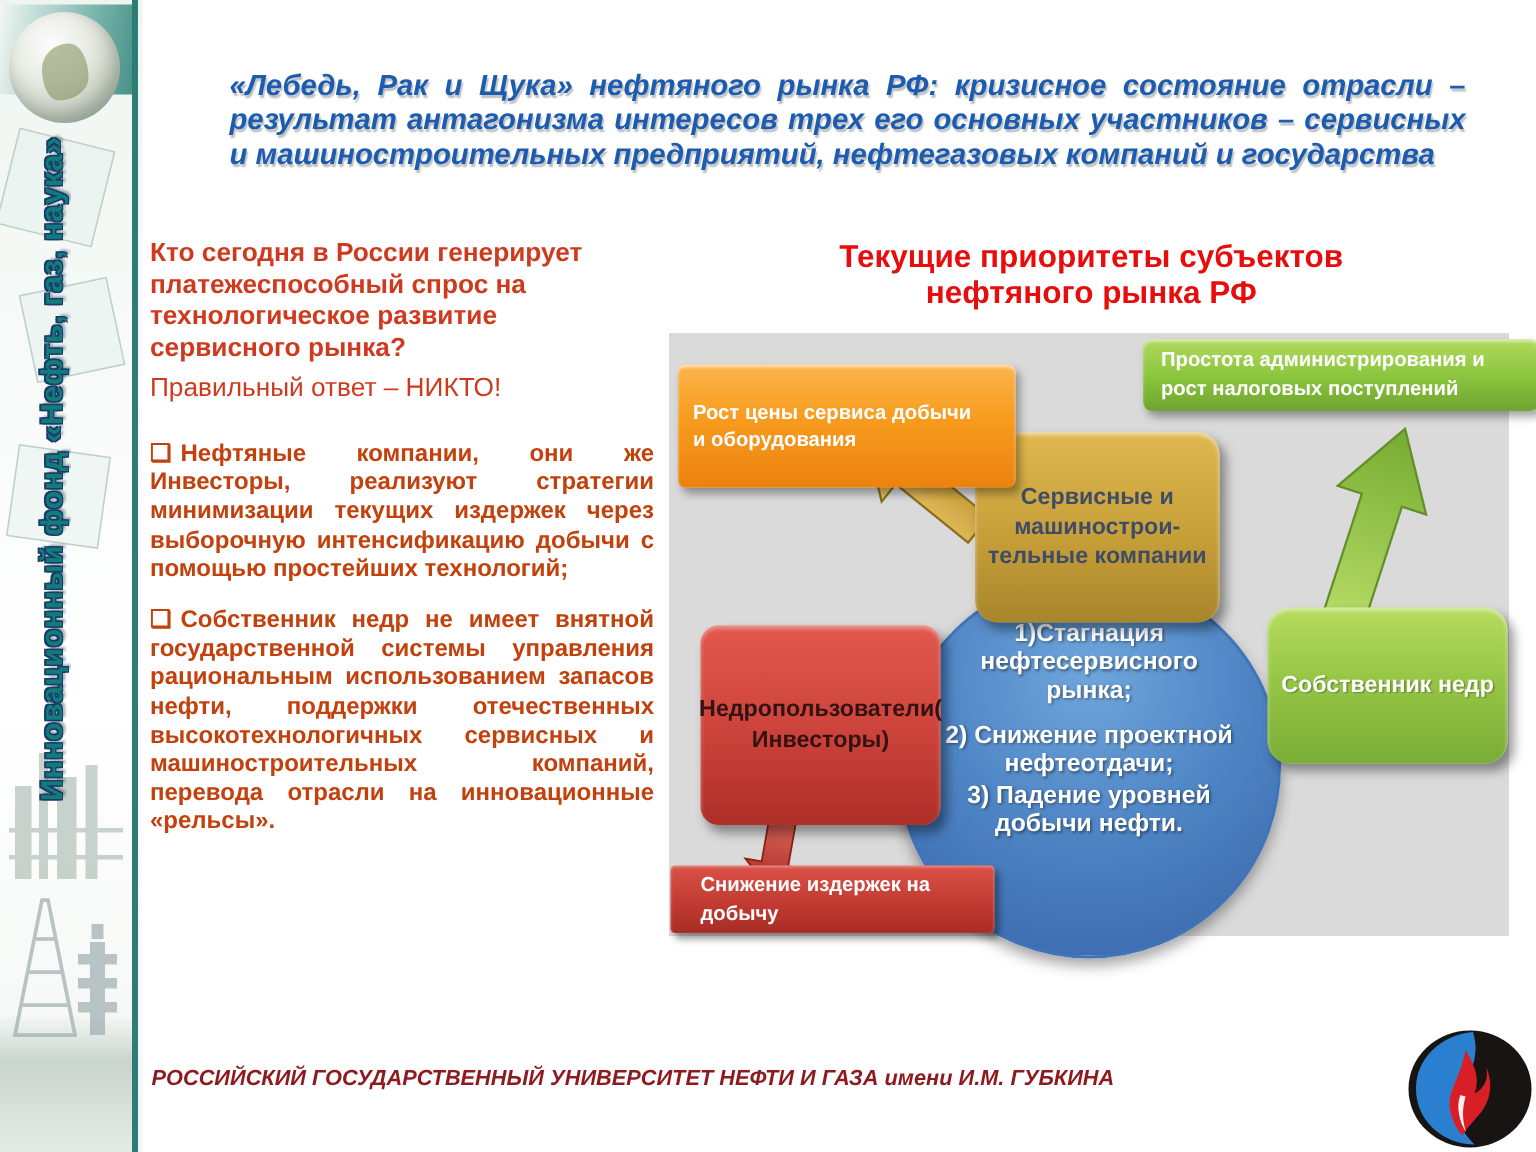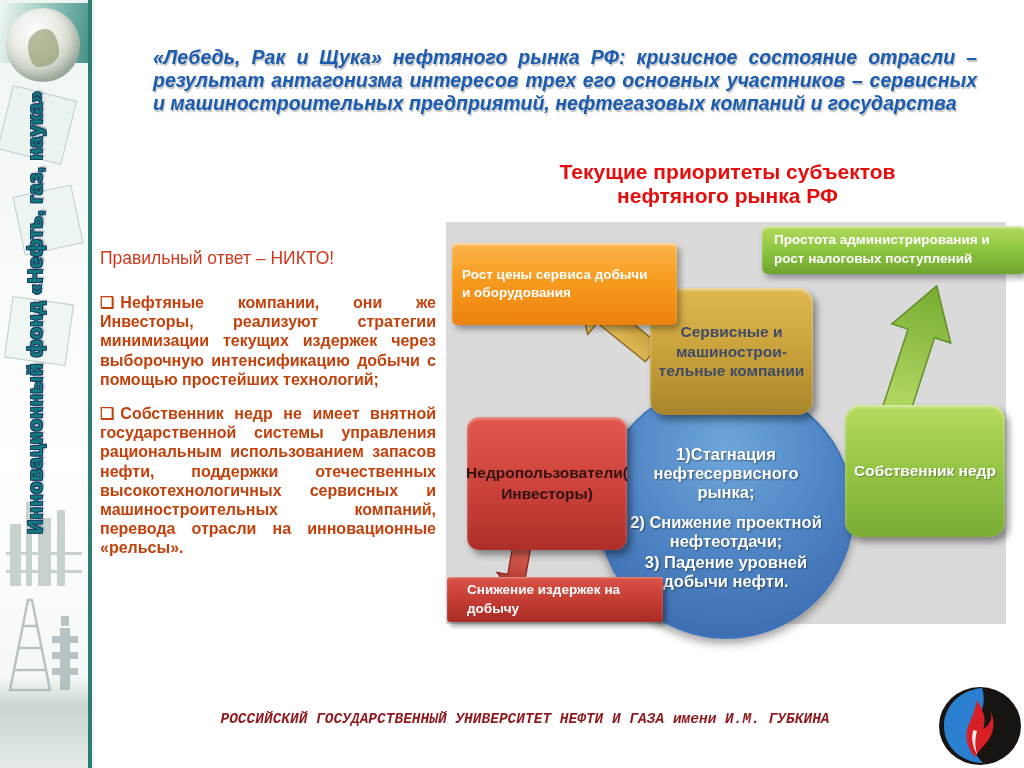--- a/index.html
+++ b/index.html
@@ -62,43 +62,43 @@
     color:#fff;font-size:13.5px;justify-content:flex-start;text-align:left;padding:0 12px;
     white-space:pre-line;line-height:1.4;}
   .gold-box{left:650px;top:288px;width:163px;height:127px;z-index:4;border-radius:15px;
     background:linear-gradient(180deg,#e0b850 0%,#c79f39 55%,#a8852b 100%);
     box-shadow:inset 0 2px 3px rgba(255,255,255,.55),4px 5px 7px rgba(0,0,0,.4);
     color:#3f4c66;font-size:15.5px;white-space:pre-line;line-height:1.25;}
   .red-box{left:467px;top:417px;width:160px;height:133px;z-index:4;border-radius:12px;
     background:linear-gradient(180deg,#e2584e 0%,#cb423a 55%,#ad2f28 100%);
     box-shadow:inset 0 2px 3px rgba(255,255,255,.4),4px 5px 7px rgba(0,0,0,.4);
     color:#331211;font-size:15.5px;white-space:pre-line;line-height:1.3;}
-  .green-box-right{left:845px;top:405px;width:160px;height:132px;z-index:4;border-radius:15px;
+  .green-box-right{left:845px;top:405px;width:160px;height:104px;z-index:4;border-radius:15px;
     background:linear-gradient(180deg,#b6db5f 0%,#94c444 50%,#7aad36 100%);
     box-shadow:inset 0 2px 3px rgba(255,255,255,.5),4px 5px 7px rgba(0,0,0,.4);
     color:#fff;font-size:15.5px;text-shadow:1px 1px 1px rgba(0,0,0,.3);}
   .red-box-bottom{left:447px;top:577px;width:176px;height:45px;z-index:6;border-radius:3px;
     background:linear-gradient(180deg,#da5247 0%,#c23b32 55%,#a82c24 100%);
     box-shadow:inset 0 1px 2px rgba(255,255,255,.4),3px 4px 5px rgba(0,0,0,.4);
     color:#fff;font-size:13.5px;justify-content:flex-start;text-align:left;padding:0 20px;line-height:1.35;}
 
   .circle{position:absolute;left:598px;top:383px;width:252px;height:252px;border-radius:50%;z-index:3;
     background:radial-gradient(circle at 50% 26%,#6ea6db 0%,#4e84c4 48%,#3f6fb2 82%,#3a67a8 100%);
     border:2px solid #3f74b8;box-shadow:0 5px 9px rgba(0,0,0,.35);}
-  .circle-text{position:absolute;left:24px;top:60px;width:204px;text-align:center;color:#fff;
+  .circle-text{position:absolute;left:24px;top:28px;width:204px;text-align:center;color:#fff;
     font-size:16.5px;font-weight:bold;line-height:1.14;text-shadow:1px 1px 2px rgba(0,0,0,.45);}
   .circle-text p{margin:0;}
   .circle-text .gap1{margin-bottom:12px;}
   .circle-text .gap2{margin-bottom:2px;}
 
   .arrow-svg{position:absolute;z-index:2;}
 
   
-  .footer-text{position:absolute;left:112px;top:711px;width:826px;text-align:center;
-    font-family:Liberation Mono, monospace;font-weight:bold;font-style:italic;
+  .footer-text{position:absolute;left:101px;top:711px;width:826px;text-align:left;
+    font-family:Liberation Sans, sans-serif;font-weight:bold;font-style:italic;
     font-size:14.5px;color:#8e1a1f;}
   .logo{position:absolute;left:937px;top:685px;width:86px;height:82px;}
 </style>
 </head>
 <body>
 
 <div class="slide">
 
   <div class="sidebar">
     <div class="sidebar-topband"></div>
@@ -133,20 +133,21 @@
           <rect x="59" y="24" width="8" height="10"></rect>
         </g>
     </svg>
     <div class="trees"></div>
     <div class="vtext">Инновационный фонд «Нефть, газ, наука»</div>
     <div class="sidebar-divider"></div>
   </div>
 
   <div class="slide-title">«Лебедь, Рак и Щука» нефтяного рынка РФ: кризисное состояние отрасли – результат антагонизма интересов трех его основных участников – сервисных и машиностроительных предприятий, нефтегазовых компаний и государства</div>
 
+  <div class="question">Кто сегодня в России генерирует платежеспособный спрос на технологическое развитие сервисного рынка?</div>
   <div class="answer">Правильный ответ – НИКТО!</div>
   <div class="bullets">
     <p><span class="bullet-icon">❑</span><span>Нефтяные компании, они же Инвесторы, реализуют стратегии минимизации текущих издержек через выборочную интенсификацию добычи с помощью простейших технологий;</span></p>
     <p><span class="bullet-icon">❑</span><span>Собственник недр не имеет внятной государственной системы управления рациональным использованием запасов нефти, поддержки отечественных высокотехнологичных сервисных и машиностроительных компаний, перевода отрасли на инновационные «рельсы».</span></p>
   </div>
 
   <div class="diagram-title">Текущие приоритеты субъектов
 нефтяного рынка РФ</div>
   <div class="panel"></div>
 

